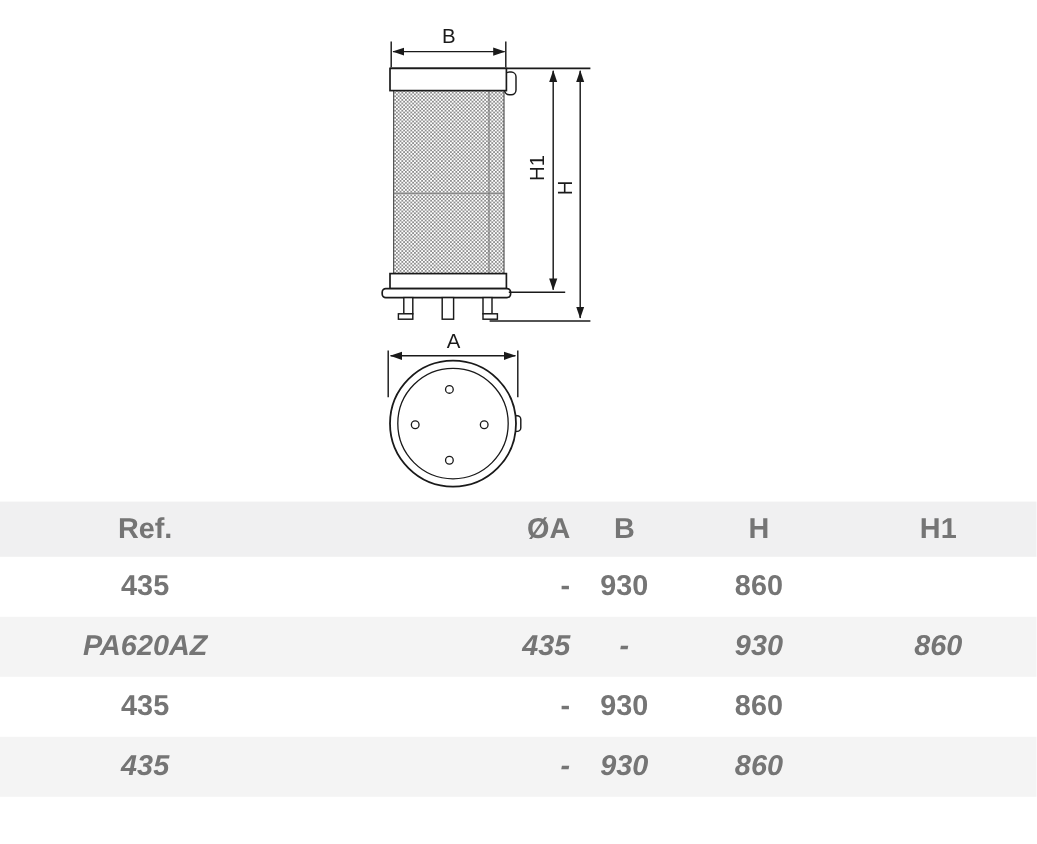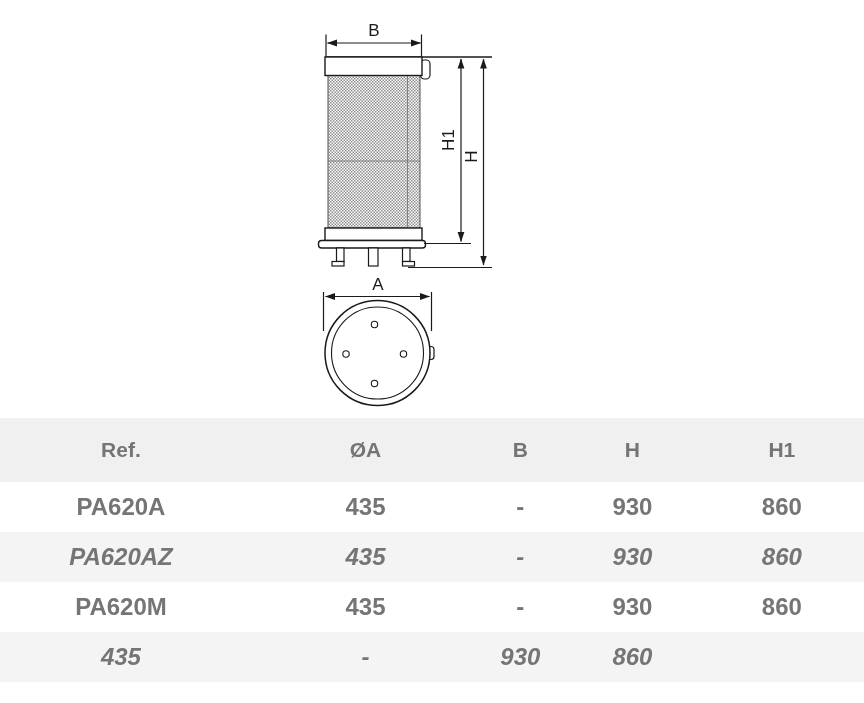--- a/index.html
+++ b/index.html
@@ -3,25 +3,25 @@
 <meta charset="utf-8">
 <style>
   html,body{margin:0;padding:0;background:#ffffff;}
   .page{position:relative;width:864px;height:703px;background:#fff;overflow:hidden;
         font-family:"Liberation Sans",sans-serif;}
   .diagram{position:absolute;left:0;top:0;}
   .diagram text{font-family:"Liberation Sans",sans-serif;font-size:17px;fill:var(--line,#1a1a1a);}
   .spec-table{position:absolute;left:0;top:418px;width:864px;
               color:var(--table-text,#757575);font-weight:bold;}
   .t-row{display:grid;grid-template-columns:28% 27% 11% 15% 19%;align-items:center;height:50px;}
-  .t-row.t-head{height:64px;background:var(--table-header-bg,#f0f0f1);font-size:21px;}
+  .t-row.t-head{height:46px;background:var(--table-header-bg,#f0f0f1);font-size:24px;}
   .t-row{font-size:24px;}
   .t-row.alt{background:var(--table-row-alt-bg,#f4f4f4);font-style:italic;}
   .t-cell{text-align:center;white-space:nowrap;}
-  .t-cell:nth-child(2){padding-left:6%;}
+  .t-cell:nth-child(2){padding-left:6%;text-align:right;}
   .t-cell:nth-child(3){padding-right:5%;}
   .t-cell:nth-child(4){padding-right:4%;}
 </style>
 </head>
 <body>
 
 <div class="page">
 
   <svg class="diagram" width="864" height="412" viewBox="0 0 864 412">
     <defs>
@@ -101,37 +101,35 @@
   <div class="spec-table">
     <div class="t-row t-head">
       <div class="t-cell">Ref.</div>
       <div class="t-cell">ØA</div>
       <div class="t-cell">B</div>
       <div class="t-cell">H</div>
       <div class="t-cell">H1</div>
     </div>
 
     <div class="t-row">
-      <div class="t-cell">PA620A</div>
       <div class="t-cell">435</div>
       <div class="t-cell">-</div>
       <div class="t-cell">930</div>
       <div class="t-cell">860</div>
     </div>
 
     <div class="t-row alt">
       <div class="t-cell">PA620AZ</div>
       <div class="t-cell">435</div>
       <div class="t-cell">-</div>
       <div class="t-cell">930</div>
       <div class="t-cell">860</div>
     </div>
 
     <div class="t-row">
-      <div class="t-cell">PA620M</div>
       <div class="t-cell">435</div>
       <div class="t-cell">-</div>
       <div class="t-cell">930</div>
       <div class="t-cell">860</div>
     </div>
 
     <div class="t-row alt">
       <div class="t-cell">435</div>
       <div class="t-cell">-</div>
       <div class="t-cell">930</div>

